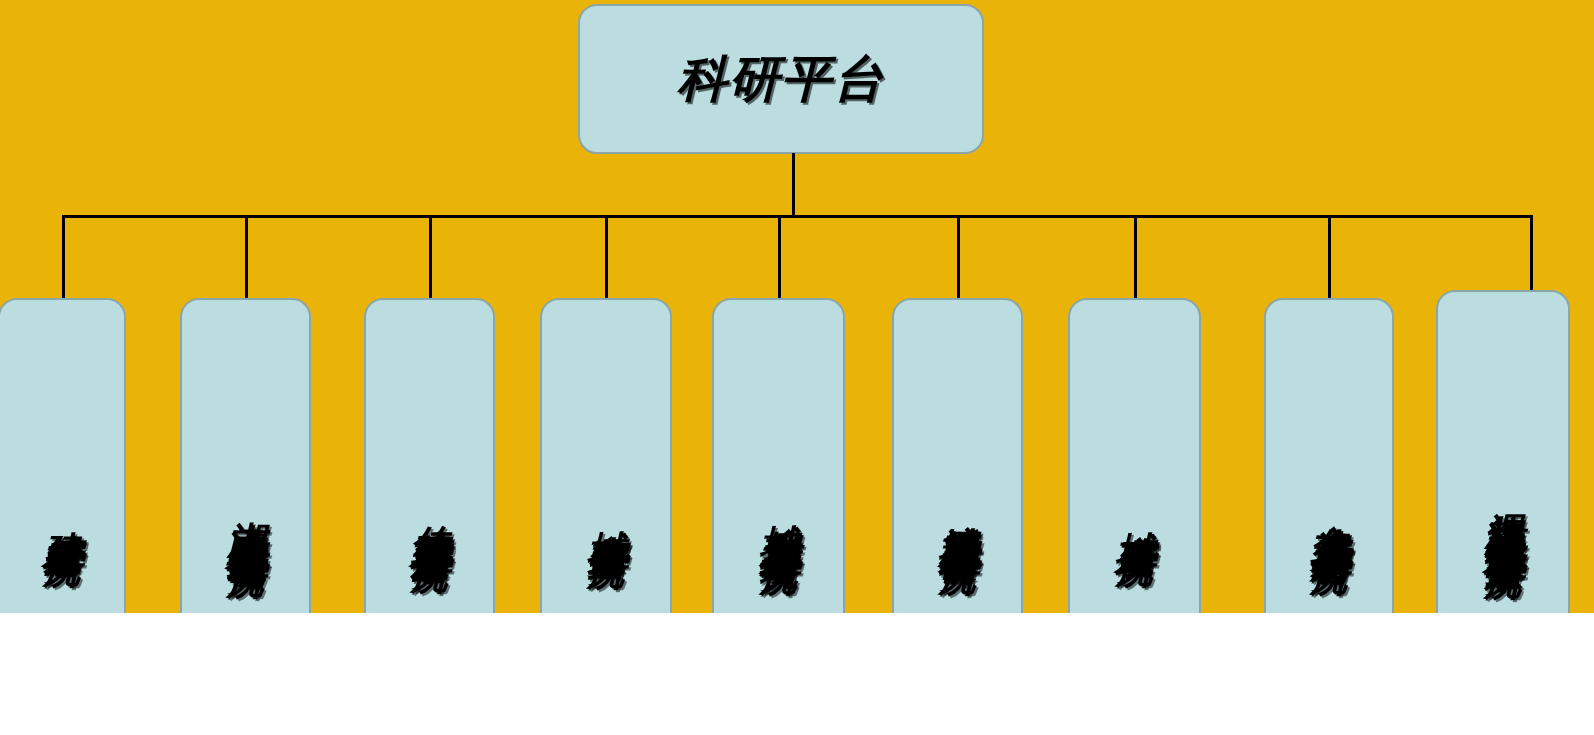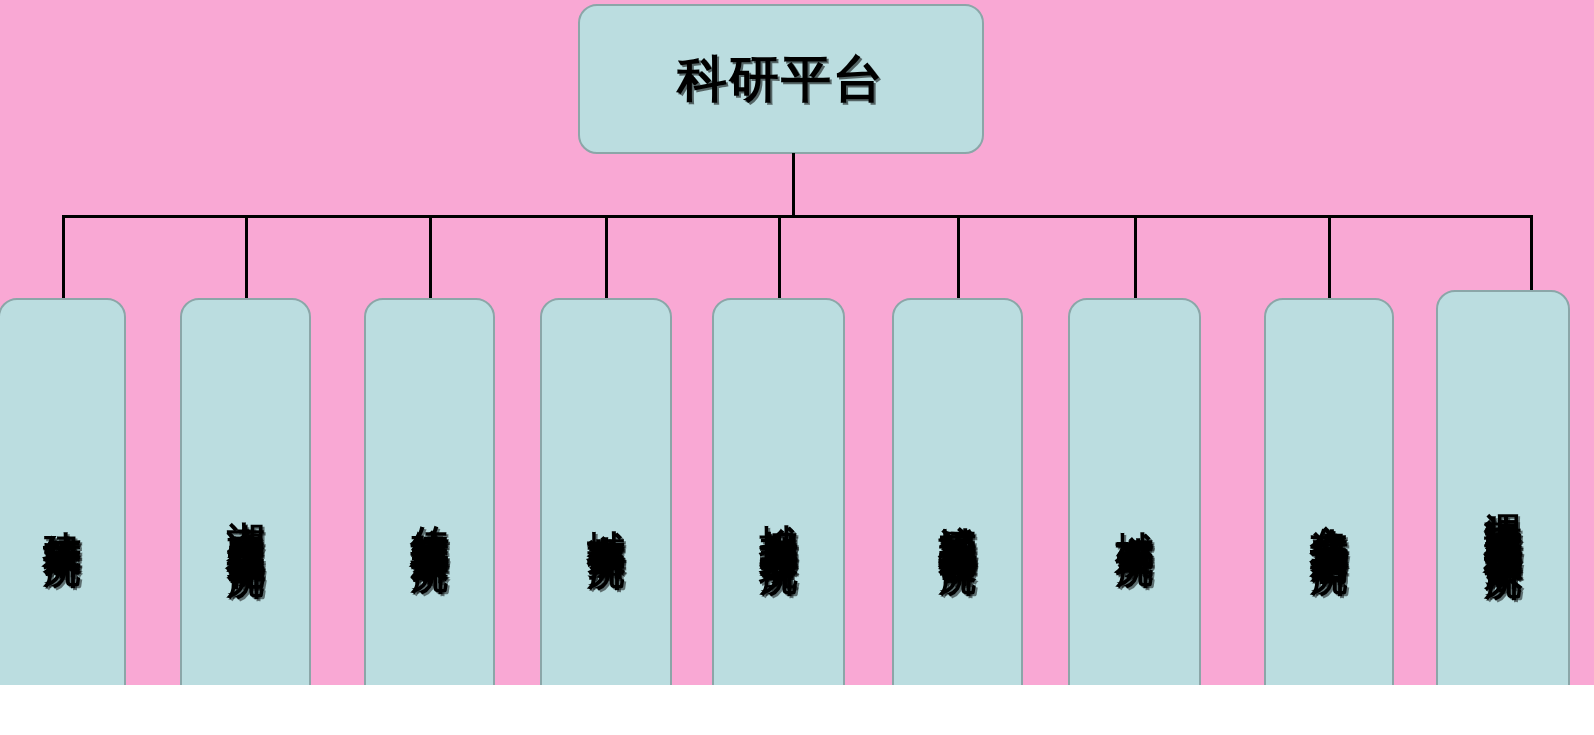--- a/index.html
+++ b/index.html
@@ -7,23 +7,24 @@
     margin: 0;
     padding: 0;
     background: #ffffff;
   }
   body {
     font-family: "DejaVu Sans", "Liberation Sans", sans-serif;
   }
   #chart-root {
     position: relative;
     width: 1594px;
-    height: 685px;
-    background: #f9a8d4;
+    height: 613px;
+    background: #eab308;
     overflow: hidden;
+    font-style: italic;
   }
 
   
   .connector {
     position: absolute;
     background: #000000;
   }
   .conn-stem   { width: 3px; }
   .conn-bus    { height: 3px; }
   .conn-drop   { width: 3px; }

